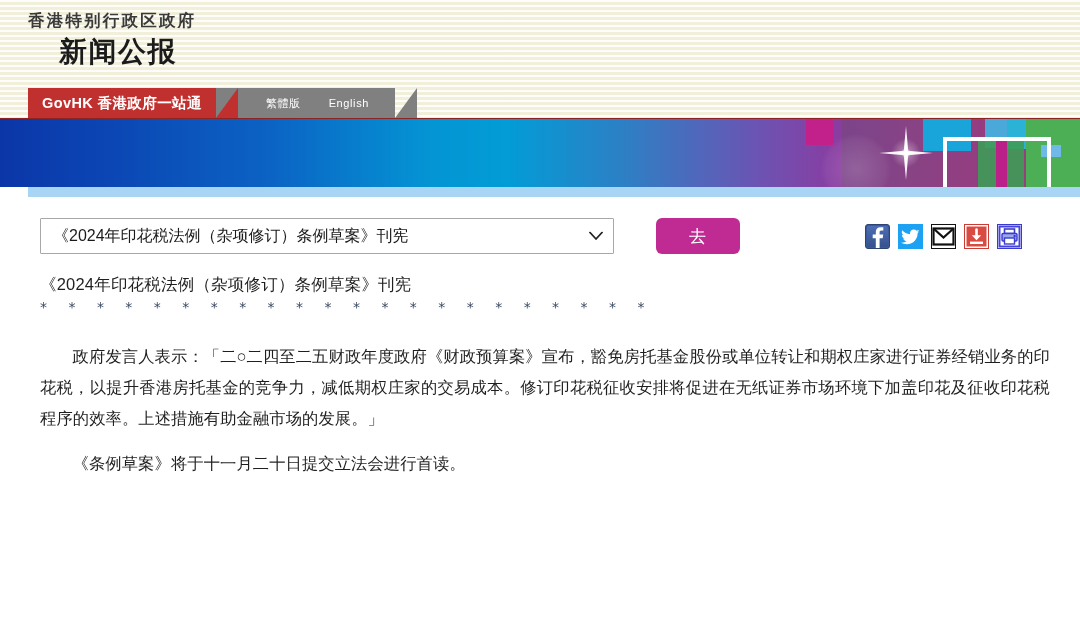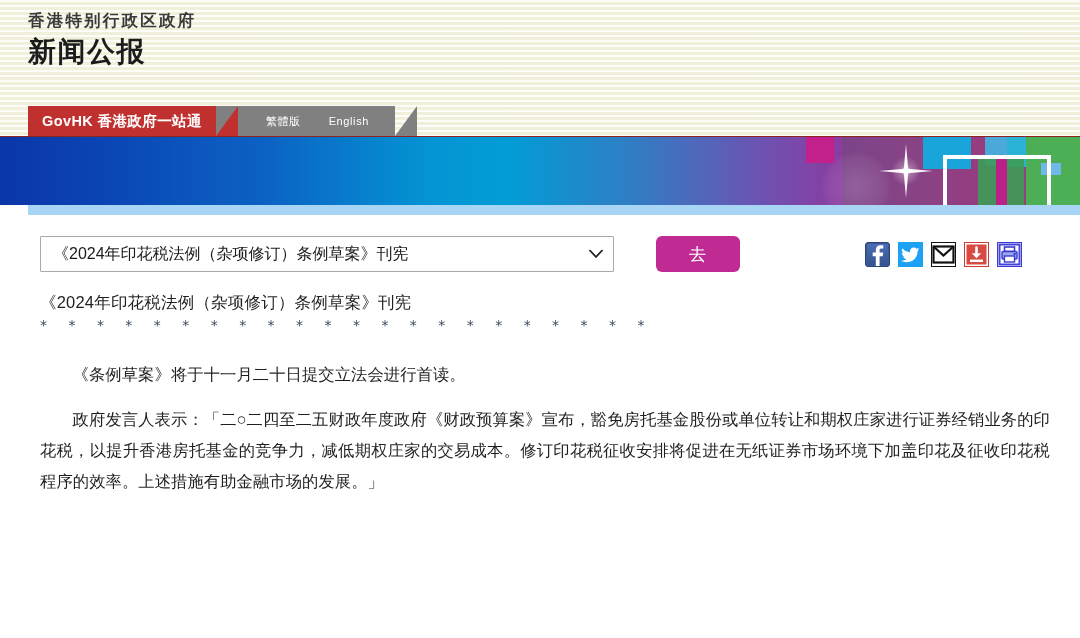--- a/index.html
+++ b/index.html
@@ -11,21 +11,21 @@
     height: 638px;
     overflow: hidden;
     background: #ffffff;
     font-family: "Liberation Sans", "DejaVu Sans", sans-serif;
     -webkit-font-smoothing: antialiased;
   }
 
   
   .site-header {
     position: relative;
-    height: 136px;
+    height: 118px;
     background-color: #f7f6e6;
     background-image: repeating-linear-gradient(
       to bottom,
       rgba(255,255,255,0.75) 0px,
       rgba(255,255,255,0.75) 2px,
       rgba(236,234,209,0.55) 2px,
       rgba(236,234,209,0.55) 5px
     );
     overflow: hidden;
     padding-left: 40px;
@@ -44,20 +44,21 @@
     white-space: nowrap;
   }
   .gov-bulletin {
     font-size: 28px;
     font-weight: 700;
     color: #1b1b1b;
     letter-spacing: 1.5px;
     line-height: 1.32;
     margin-top: 2px;
     white-space: nowrap;
+    margin-left: 31px;
   }
 
   
   .nav-strip {
     position: absolute;
     left: 28px;
     bottom: 0;
     height: 30px;
     display: flex;
     align-items: stretch;
@@ -450,16 +451,16 @@
       <rect x="16.6" y="11" width="2" height="2" fill="#3a3ad0"></rect>
     </svg>
   </div>
 </div>
 
 <div class="article">
   <div class="article-title">《2024年印花税法例（杂项修订）条例草案》刊宪</div>
   <div class="asterisk-line">* * * * * * * * * * * * * * * * * * * * * *</div>
 
   <div class="article-body">
+    <p>政府发言人表示：「二○二四至二五财政年度政府《财政预算案》宣布，豁免房托基金股份或单位转让和期权庄家进行证券经销业务的印花税，以提升香港房托基金的竞争力，减低期权庄家的交易成本。修订印花税征收安排将促进在无纸证券市场环境下加盖印花及征收印花税程序的效率。上述措施有助金融市场的发展。」</p>
     <p>《条例草案》将于十一月二十日提交立法会进行首读。</p>
-    <p>政府发言人表示：「二○二四至二五财政年度政府《财政预算案》宣布，豁免房托基金股份或单位转让和期权庄家进行证券经销业务的印花税，以提升香港房托基金的竞争力，减低期权庄家的交易成本。修订印花税征收安排将促进在无纸证券市场环境下加盖印花及征收印花税程序的效率。上述措施有助金融市场的发展。」</p>
   </div>
 </div>
 
 </body></html>

